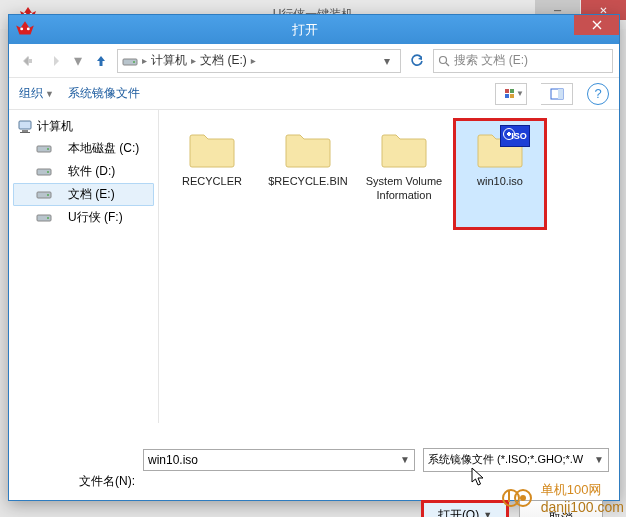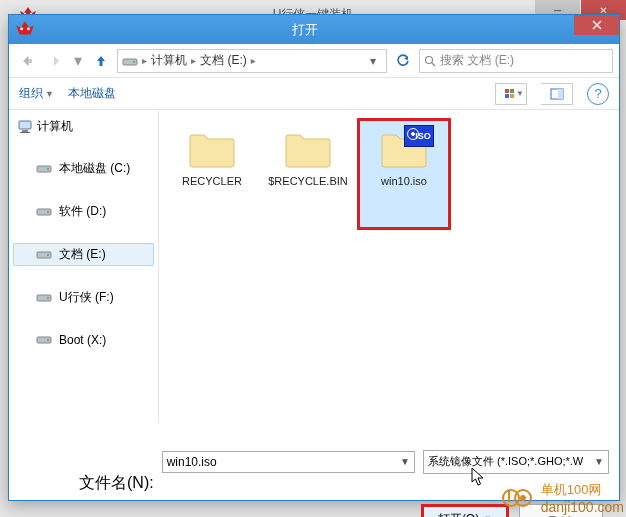--- a/index.html
+++ b/index.html
@@ -22,55 +22,55 @@
 
 
 .navrow { height: 34px; display: flex; align-items: center; padding: 0 6px; gap: 4px; border-bottom: 1px solid #e5e5e5; }
 .navbtn { width: 24px; height: 24px; border-radius: 3px; display: flex; align-items: center; justify-content: center; color: #999; cursor: pointer; }
 .navbtn.enabled { color: #2a6fb5; }
 .dd-arrow { width: 14px; height: 24px; display: flex; align-items: center; justify-content: center; color: #999; }
 .addrbar { flex: 1; height: 24px; border: 1px solid #ccc; display: flex; align-items: center; padding: 0 4px; gap: 4px; font-size: 12px; color: #333; background: #fff; }
 .addrbar .sep { color: #777; font-size: 10px; }
 .addr-dd { width: 18px; display: flex; align-items: center; justify-content: center; color: #666; margin-left: auto; }
 .refresh { width: 24px; height: 24px; display: flex; align-items: center; justify-content: center; color: #2a6fb5; cursor: pointer; }
-.searchbox { width: 194px; height: 24px; border: 1px solid #ccc; display: flex; align-items: center; padding: 0 4px; font-size: 12px; color: #888; }
+.searchbox { width: 180px; height: 24px; border: 1px solid #ccc; display: flex; align-items: center; padding: 0 4px; font-size: 12px; color: #888; }
 .searchbox svg { margin-right: 4px; }
 
 
 .toolrow { height: 32px; display: flex; align-items: center; padding: 0 10px; gap: 14px; border-bottom: 1px solid #e5e5e5; font-size: 12px; }
 .tool-link { color: #1a5a9e; cursor: pointer; display: flex; align-items: center; gap: 2px; }
 .spacer { flex: 1; }
 .viewbtn { width: 32px; height: 22px; border: 1px solid #ccc; display: flex; align-items: center; justify-content: center; cursor: pointer; color: #555; position: relative; }
 .viewbtn .vdd { position: absolute; right: 2px; font-size: 8px; color: #777; }
 .helpbtn { width: 22px; height: 22px; border-radius: 50%; border: 1px solid #3b8fd8; color: #3b8fd8; display: flex; align-items: center; justify-content: center; font-size: 13px; cursor: pointer; }
 
 
 .mainarea { display: flex; height: 313px; }
 .sidebar { width: 150px; border-right: 1px solid #e5e5e5; padding: 6px 4px; font-size: 12px; }
 .tree-group { margin-bottom: 14px; }
 .tree-root { display: flex; align-items: center; gap: 4px; padding: 2px 4px; cursor: pointer; }
-.tree-child { display: flex; align-items: center; gap: 7px; padding: 2px 4px 2px 22px; cursor: pointer; border: 1px solid transparent; margin-top: 20px; }
+.tree-child { display: flex; align-items: center; gap: 16px; padding: 2px 4px 2px 22px; cursor: pointer; border: 1px solid transparent; }
 .tree-child.sel { background: #e5f1fb; border: 1px solid #b2d7f5; border-radius: 1px; }
 .disk-ico, .net-ico, .comp-ico { width: 16px; height: 16px; flex-shrink: 0; }
 
 .content { flex: 1; padding: 8px 6px; display: flex; flex-wrap: wrap; align-content: flex-start; gap: 2px; }
 .item { width: 94px; height: 112px; display: flex; flex-direction: column; align-items: center; padding: 6px 2px; cursor: pointer; border: 3px solid transparent; text-align: center; }
 .item.sel { border: 3px solid #d92020; background: #cde8ff; }
 .item .icon-wrap { width: 52px; height: 44px; margin-bottom: 4px; position: relative; }
 .item .label { font-size: 11px; color: #222; line-height: 1.25; word-break: break-word; }
 
 .folder-svg { width: 100%; height: 100%; }
 .iso-badge { position: absolute; top: -2px; right: -4px; width: 30px; height: 22px; background: #1c3fd6; border: 1px solid #0a2090; display: flex; align-items: center; justify-content: center; color: #fff; font-size: 9px; font-weight: bold; }
 .iso-badge::before { content: ""; position: absolute; left: 2px; top: 2px; width: 10px; height: 10px; border-radius: 50%; border: 1px solid #fff; background: radial-gradient(circle, #fff 25%, transparent 28%); }
 .iso-badge span { margin-left: 8px; }
 
 
 .footer { padding: 6px 10px 10px; }
 .fn-row { display: flex; align-items: center; gap: 8px; margin-bottom: 10px; }
-.fn-label { font-size: 16px; padding-left: 60px; margin-top: 44px; }
+.fn-label { font-size: 12px; padding-left: 60px; margin-top: 44px; }
 .fn-combo { flex: 1; height: 22px; border: 1px solid #aaa; display: flex; align-items: center; padding: 0 4px; font-size: 12px; background: #fff; }
 .fn-combo .caret { margin-left: auto; color: #555; font-size: 10px; }
 .ftype { width: 186px; height: 22px; border: 1px solid #aaa; display: flex; align-items: center; padding: 11px 4px; font-size: 11px; background: #fff; white-space: nowrap; overflow: hidden; }
 .ftype .caret { margin-left: auto; color: #555; font-size: 10px; }
 .btn-row { display: flex; justify-content: flex-end; gap: 10px; padding-right: 6px; }
 .dlgbtn { width: 84px; height: 36px; border: 1px solid #aaa; background: linear-gradient(#fdfdfd, #ececec); font-size: 12px; display: flex; align-items: center; justify-content: center; cursor: pointer; position: relative; }
 .dlgbtn.primary { border: 3px solid #d92020; background: #e5f1fb; width: 88px; height: 30px; }
 .dd-caret { font-size: 9px; margin-left: 4px; color: #444; }
 
 
@@ -154,21 +154,21 @@
         </svg>
       <span>搜索 文档 (E:)</span>
     </div>
   </div>
 
   <div class="toolrow">
     <span class="tool-link">
         <span>组织</span> 
         <span style="font-size:9px;color:#777">▼</span>
       </span>
-    <span class="tool-link">本地磁盘</span>
+    <span class="tool-link">系统镜像文件</span>
     <div class="spacer"></div>
     <div class="viewbtn">
       <svg width="14" height="12" viewBox="0 0 14 12">
           <rect x="1" y="1" width="4" height="4" fill="#c75050"></rect>
           <rect x="6" y="1" width="4" height="4" fill="#5a9e5a"></rect>
           <rect x="1" y="6" width="4" height="4" fill="#3b6fd8"></rect>
           <rect x="6" y="6" width="4" height="4" fill="#d8a03b"></rect>
         </svg>
       <span class="vdd">▼</span>
     </div>
@@ -213,42 +213,41 @@
             </svg>
             <span>文档 (E:)</span>
           </div>
         <div class="tree-child">
             <svg class="disk-ico" viewBox="0 0 16 12">
               <rect x="1" y="3" width="14" height="6" rx="1" fill="#b8c4cc" stroke="#888"></rect>
               <circle cx="12" cy="6" r="1" fill="#5a5"></circle>
             </svg>
             <span>U行侠 (F:)</span>
           </div>
-        <div class="tree-child">
-            <svg class="disk-ico" viewBox="0 0 16 12">
-              <rect x="1" y="3" width="14" height="6" rx="1" fill="#b8c4cc" stroke="#888"></rect>
-              <circle cx="12" cy="6" r="1" fill="#5a5"></circle>
-            </svg>
-            <span>Boot (X:)</span>
-          </div>
       </div>
     </div>
 
     <div class="content">
       <div class="item">
         <div class="icon-wrap"><svg class="folder-svg" viewBox="0 0 52 44">
               <path fill="#f7e6a8" stroke="#d8c070" d="M4 10 L4 38 Q4 40 6 40 L46 40 Q48 40 48 38 L48 14 Q48 12 46 12 L22 12 L18 8 L6 8 Q4 8 4 10 Z"></path>
             </svg></div>
         <div class="label">RECYCLER</div>
       </div>
       <div class="item">
         <div class="icon-wrap"><svg class="folder-svg" viewBox="0 0 52 44">
               <path fill="#f7e6a8" stroke="#d8c070" d="M4 10 L4 38 Q4 40 6 40 L46 40 Q48 40 48 38 L48 14 Q48 12 46 12 L22 12 L18 8 L6 8 Q4 8 4 10 Z"></path>
             </svg></div>
         <div class="label">$RECYCLE.BIN</div>
+      </div>
+      <div class="item">
+        <div class="icon-wrap"><svg class="folder-svg" viewBox="0 0 52 44">
+              <path fill="#f7e6a8" stroke="#d8c070" d="M4 10 L4 38 Q4 40 6 40 L46 40 Q48 40 48 38 L48 14 Q48 12 46 12 L22 12 L18 8 L6 8 Q4 8 4 10 Z"></path>
+            </svg></div>
+        <div class="label">System Volume Information</div>
       </div>
       <div class="item sel">
         <div class="icon-wrap">
           <svg class="folder-svg" viewBox="0 0 52 44">
               <path fill="#f7e6a8" stroke="#d8c070" d="M4 10 L4 38 Q4 40 6 40 L46 40 Q48 40 48 38 L48 14 Q48 12 46 12 L22 12 L18 8 L6 8 Q4 8 4 10 Z"></path>
             </svg>
           <div class="iso-badge">
               <span>ISO</span>
             </div>
         </div>

